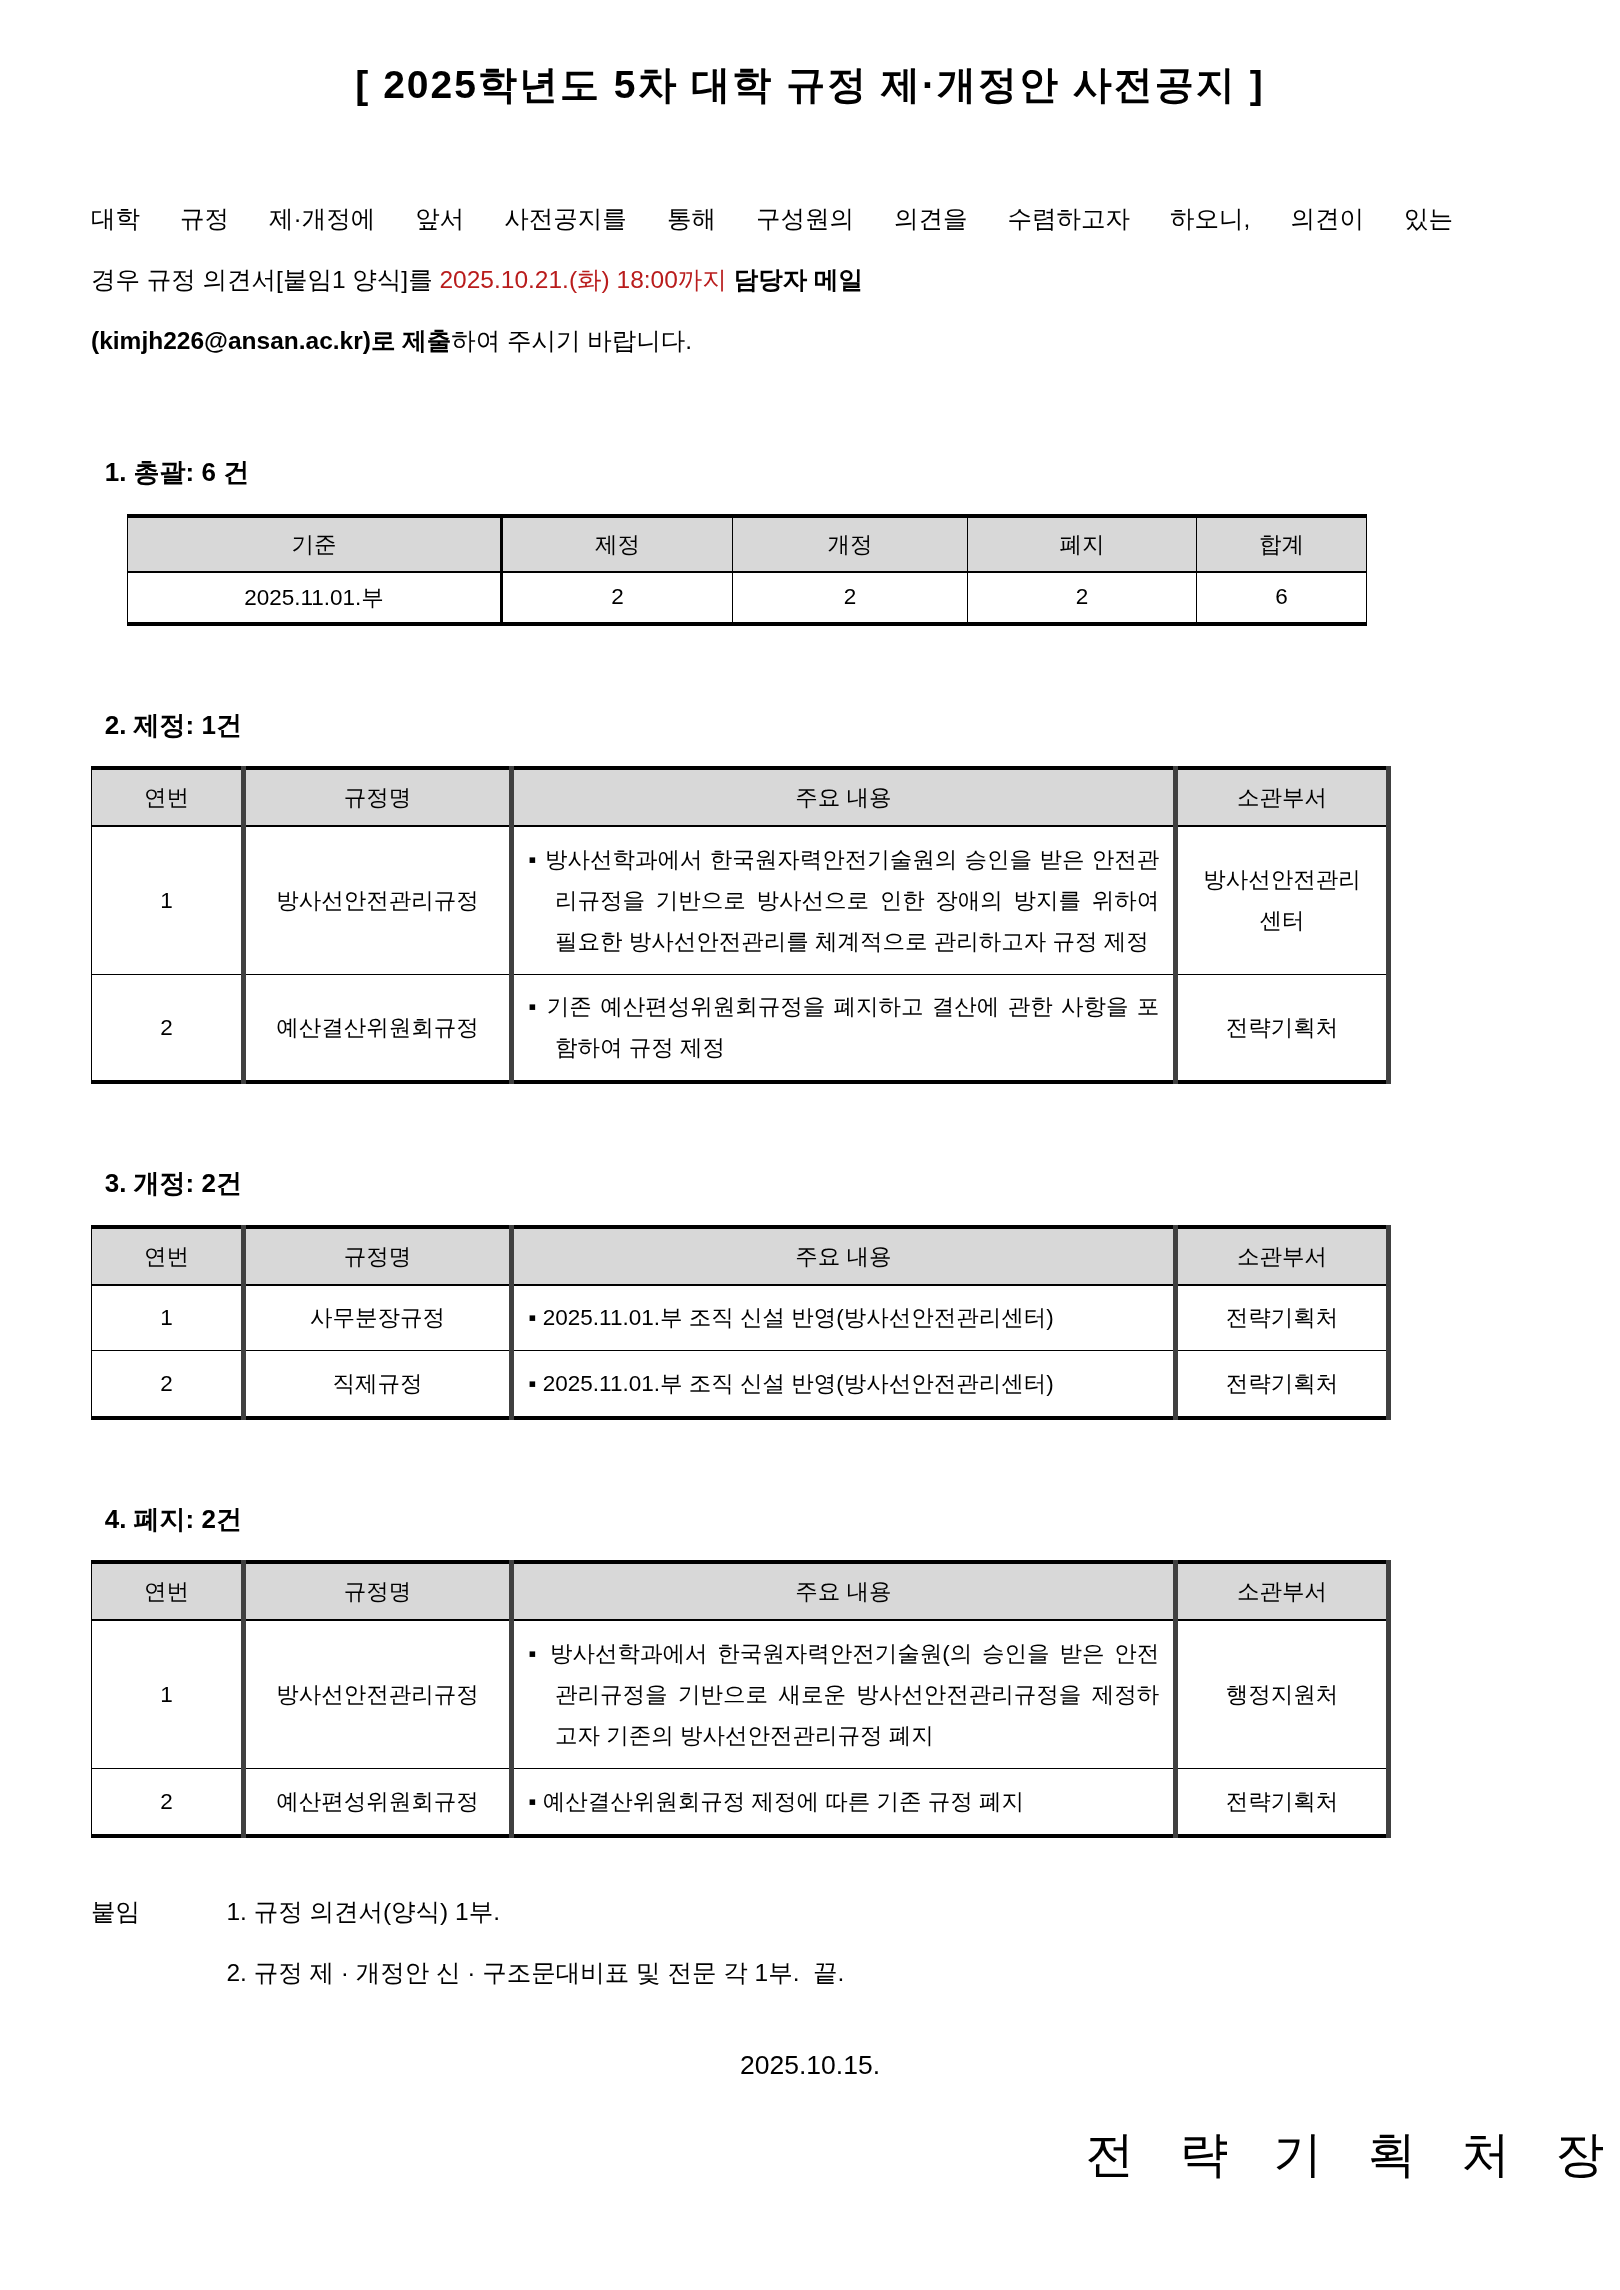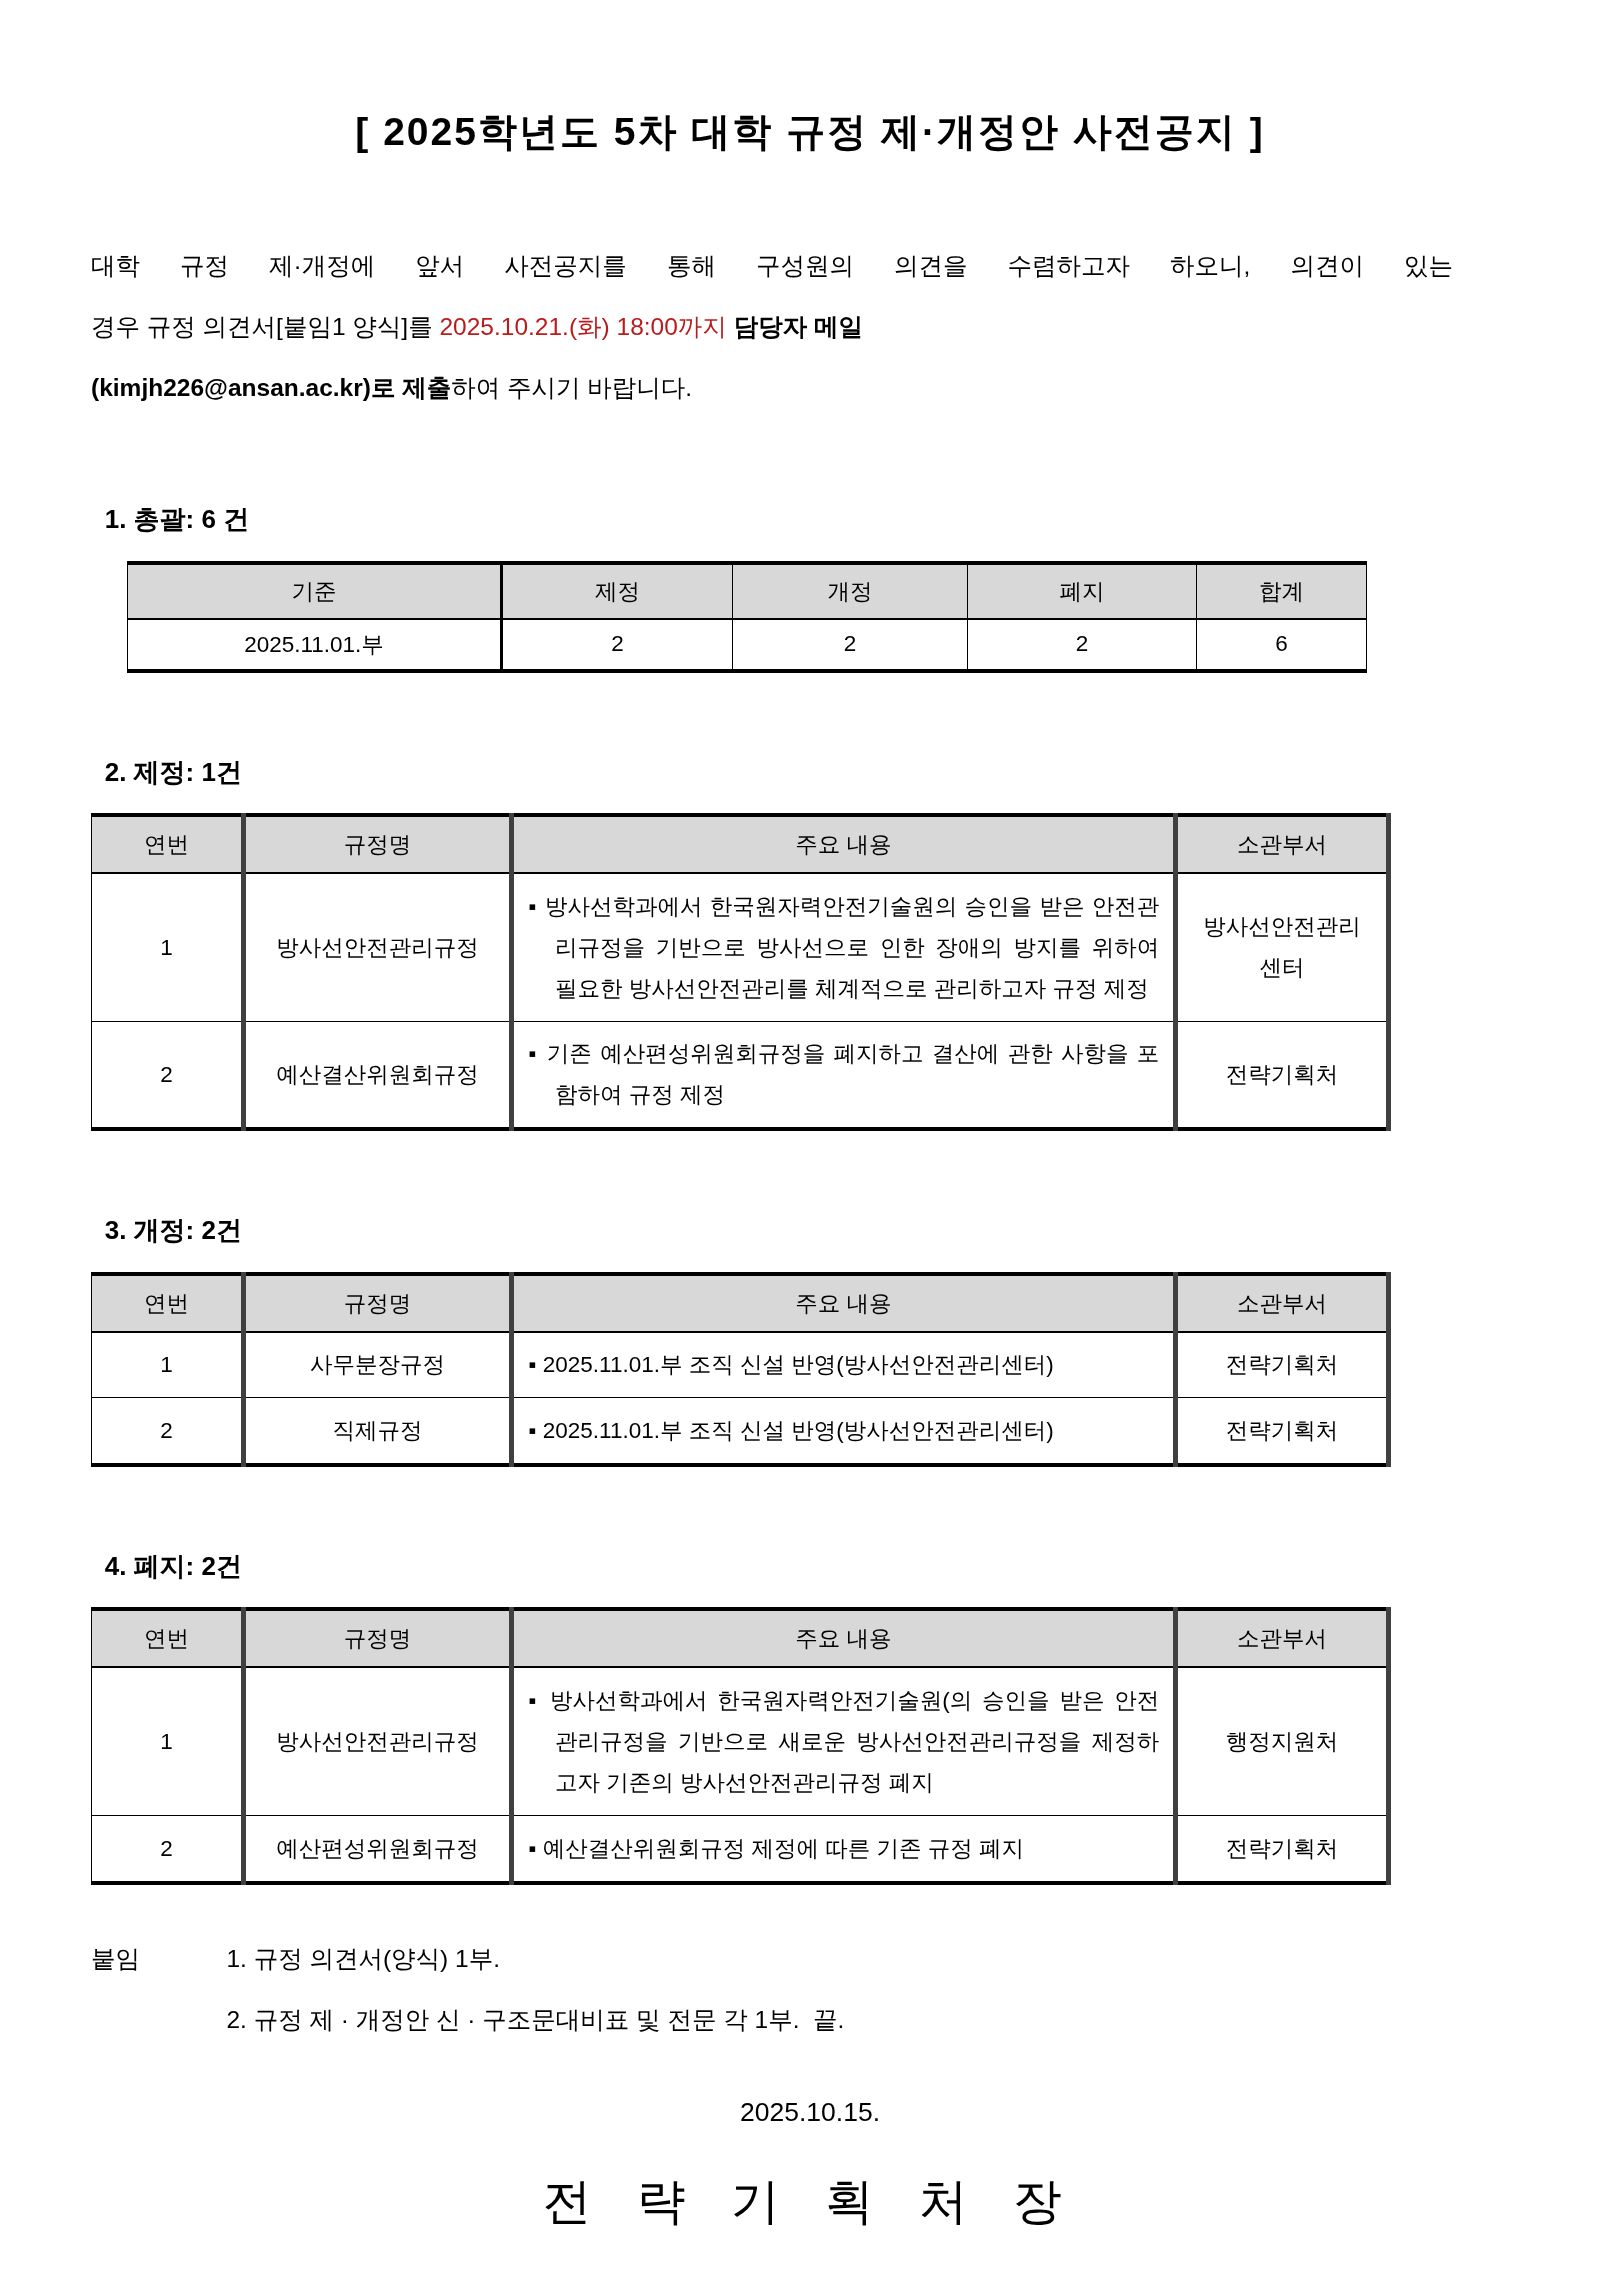--- a/index.html
+++ b/index.html
@@ -7,21 +7,21 @@
     position:relative;
     width:1620px; height:2291px;
     margin:0 auto;
     background:#ffffff;
     color:#000;
     font-family:"Liberation Sans","DejaVu Sans",sans-serif;
     overflow:hidden;
     box-sizing:border-box;
   }
   .doc-title {
-    margin-top:105px;
+    margin-top:58px;
     text-align:center;
     font-size:39px;
     font-weight:bold;
     letter-spacing:2px;
   }
   .content { padding-left:91px; box-sizing:border-box; }
 
   .intro { margin-top:76px; width:1362px; font-size:24.5px; line-height:61px; }
   .intro-line1 { text-align:justify; text-align-last:justify; }
   .intro-line2, .intro-line3 { text-align:left; }
@@ -81,21 +81,21 @@
     word-break:break-all;
   }
 
   .attachments { margin-top:43px; display:flex; font-size:24.5px; line-height:61px;gap:32px; }
   .attach-label { width:76px; flex:0 0 auto; }
   .attach-items { margin-left:27.4px; }
   .attach-item { white-space:pre-wrap; }
 
   .doc-date { margin-top:47px; text-align:center; font-size:26.5px; }
   .signature {
-    margin-top:41px; text-align:center;
+    margin-top:41px; text-align:right;
     font-size:49px; letter-spacing:15.7px; font-weight:normal;
   }
 </style>
 </head>
 <body>
 
 <div class="page">
 
   <div class="doc-title">[ 2025학년도 5차 대학 규정 제·개정안 사전공지 ]</div>
 

